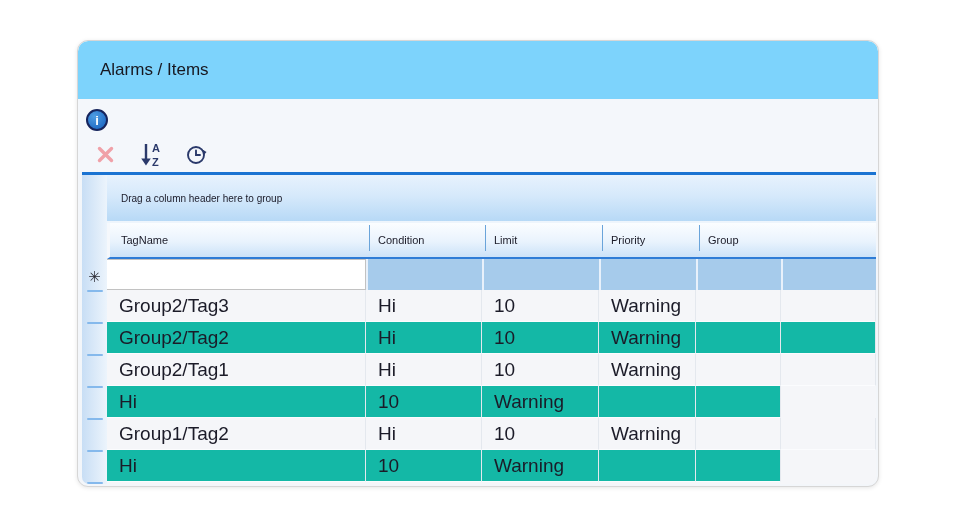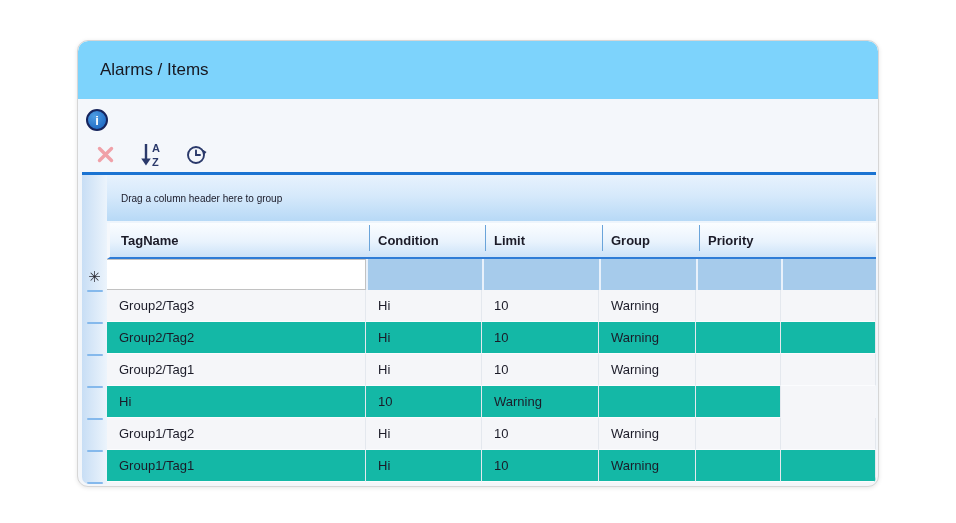--- a/index.html
+++ b/index.html
@@ -65,37 +65,37 @@
   .cols { display:grid; grid-template-columns:259px 116px 117px 97px 85px 95px; }
 
   .header-row {
     height:36px;
     background:linear-gradient(to bottom, #fbfdff 0%, #e9f3fd 55%, #cbe2f8 100%);
     border-bottom:2px solid #2e7cd6;
     border-left:3px solid #f5f8fc;
   }
   .header-cell {
     position:relative; display:flex; align-items:center; padding-left:9px;
-    font-size:13px; color:#1b1b28; overflow:hidden; white-space:nowrap;font-weight:bold;
+    font-size:11px; color:#1b1b28; overflow:hidden; white-space:nowrap;
   }
   .header-cell:first-child { padding-left:11px; }
   .header-cell + .header-cell::before {
     content:""; position:absolute; left:0; top:2px; height:26px; width:1px; background:#6aa4da;
   }
 
   .new-row { height:31px; }
   .new-row .cell { background:#a6cbeb; border-left:2px solid #e8f1fb; }
   .new-row .cell:first-child {
     background:#ffffff; border:1px solid #c2c2c2; border-left:none;
   }
 
   .data-row { height:32px; }
   .data-row .cell {
     display:flex; align-items:center; padding-left:12px;
-    font-size:13px; color:#1b1b28;
+    font-size:19px; color:#1b1b28;
     border-right:1px solid #e4e8ee; border-bottom:1px solid #fbfcfe;
     overflow:hidden; white-space:nowrap;
   }
   .row-a .cell { background:#f5f6f9; }
   .row-b .cell { background:#14b8a6; }
   .cell { display:flex; align-items:center; }
 
   svg text { font-family:"Liberation Sans", sans-serif; }
 </style>
 </head>
@@ -158,22 +158,22 @@
           <div class="g-cell g-row"></div>
         </div>
 
         <div class="content">
           <div class="group-band">Drag a column header here to group</div>
 
           <div class="header-row cols">
             <div class="header-cell">TagName</div>
             <div class="header-cell">Condition</div>
             <div class="header-cell">Limit</div>
+            <div class="header-cell">Priority</div>
             <div class="header-cell">Group</div>
-            <div class="header-cell">Priority</div>
           </div>
 
           <div class="new-row cols">
             <div class="cell"></div>
             <div class="cell"></div>
             <div class="cell"></div>
             <div class="cell"></div>
             <div class="cell"></div>
             <div class="cell"></div>
           </div>
@@ -216,21 +216,20 @@
           <div class="data-row cols row-a">
             <div class="cell">Group1/Tag2</div>
             <div class="cell">Hi</div>
             <div class="cell">10</div>
             <div class="cell">Warning</div>
             <div class="cell"></div>
             <div class="cell"></div>
           </div>
 
           <div class="data-row cols row-b">
-            <div class="cell">Group1/Tag1</div>
             <div class="cell">Hi</div>
             <div class="cell">10</div>
             <div class="cell">Warning</div>
             <div class="cell"></div>
             <div class="cell"></div>
           </div>
 
         </div>
       </div>
     </div>

